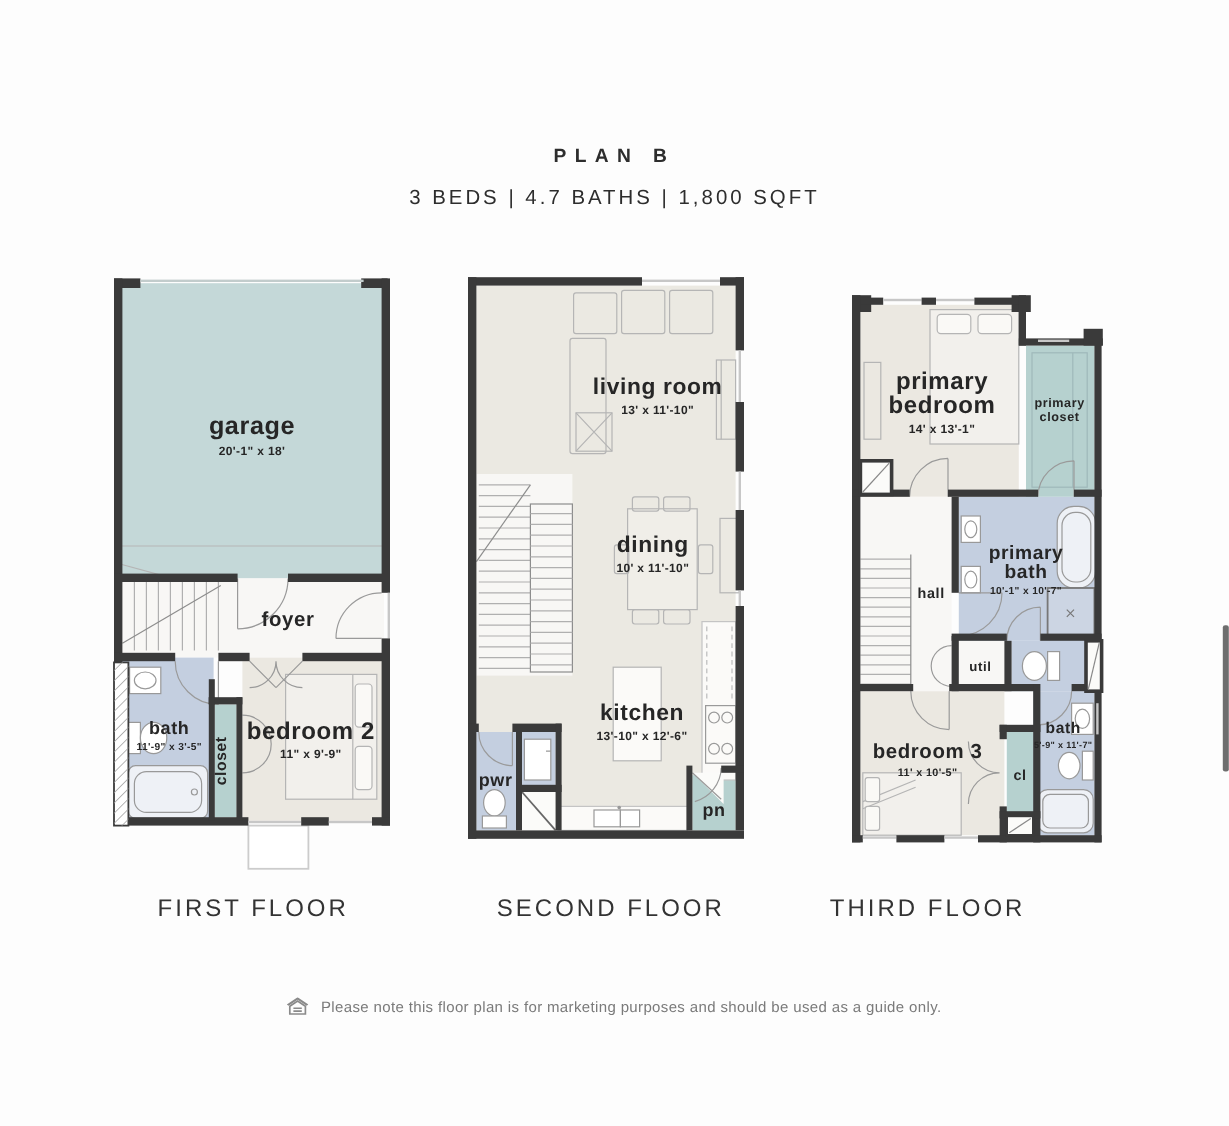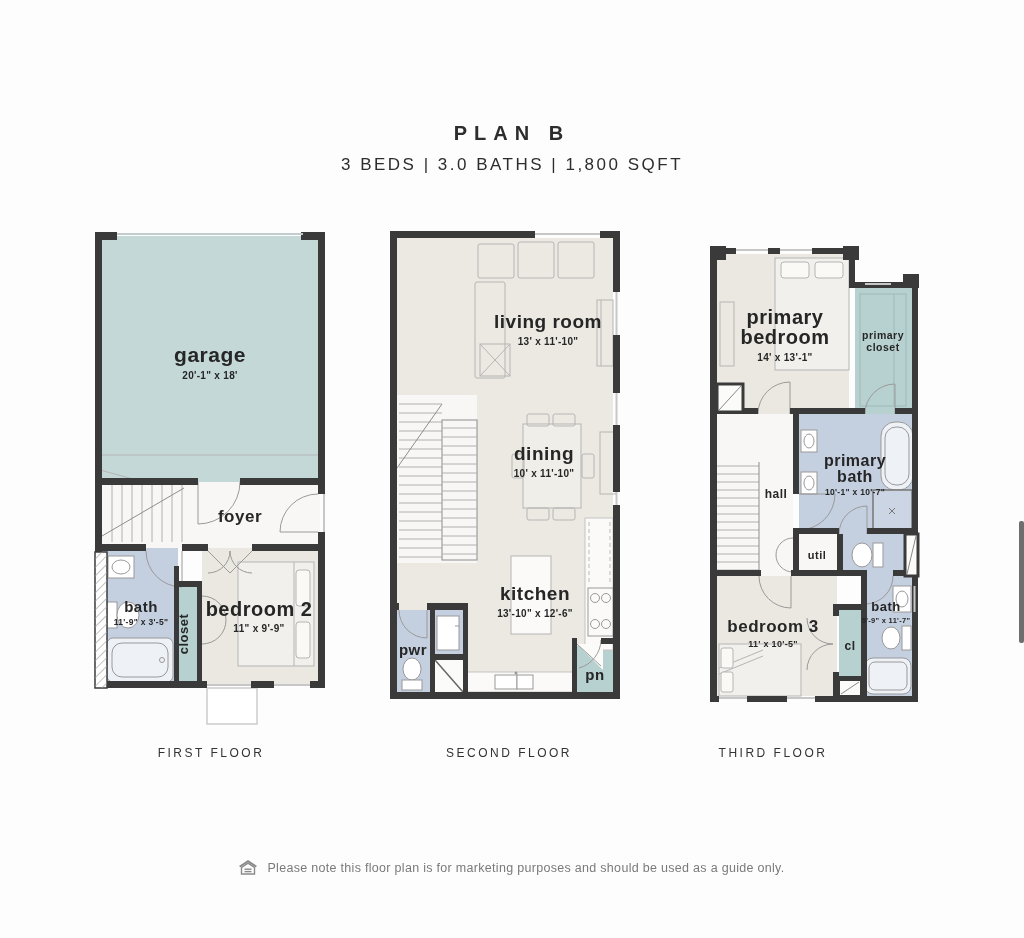--- a/index.html
+++ b/index.html
@@ -1,42 +1,42 @@
 <!DOCTYPE html>
 <html><head>
 <meta charset="utf-8">
 <style>
   html,body{margin:0;padding:0;}
   body{width:1024px;height:938px;position:relative;background:#fdfdfd;overflow:hidden;
        font-family:"Liberation Sans",sans-serif;}
   .title{position:absolute;top:122px;left:0;width:1024px;text-align:center;
-         font-size:20px;font-weight:bold;letter-spacing:7px;color:#2d2d2d;}
+         font-size:16px;font-weight:bold;letter-spacing:7px;color:#2d2d2d;}
   .subtitle{position:absolute;top:155px;left:0;width:1024px;text-align:center;
          font-size:17px;font-weight:normal;letter-spacing:2.5px;color:#2d2d2d;}
   .floorlabel{position:absolute;width:260px;text-align:center;top:746px;
-         font-size:12px;letter-spacing:2.5px;color:#333;font-weight:normal;}
+         font-size:20px;letter-spacing:2.5px;color:#333;font-weight:normal;}
   #lbl-first{left:81px;} #lbl-second{left:379px;} #lbl-third{left:643px;}
   .plan{position:absolute;}
   #plan1{left:88px;top:226px;}
   #plan2{left:385px;top:228px;}
   #plan3{left:703px;top:238px;}
   .disclaimer{position:absolute;top:831px;left:0;width:1024px;display:flex;
         justify-content:center;align-items:center;gap:10px;color:#7a7a7a;
-        font-size:12.5px;letter-spacing:0.3px;margin-top:29px;}
+        font-size:12.5px;letter-spacing:0.3px;}
   .scroll-thumb{position:absolute;right:0;top:521px;width:5px;height:122px;
         background:#6e6e6e;border-radius:2px;}
   svg text{font-family:"Liberation Sans",sans-serif;fill:#262626;font-weight:bold;}
   text.room{letter-spacing:0.5px;}
   text.dims{letter-spacing:0.3px;}
 </style>
 </head>
 <body>
 
 <div class="title">PLAN B</div>
-<div class="subtitle">3 BEDS | 3.0 BATHS | 1,800 SQFT</div>
+<div class="subtitle">3 BEDS | 4.7 BATHS | 1,800 SQFT</div>
 
 <svg id="plan1" class="plan" width="244" height="504" viewBox="0 0 244 504">
   <defs>
     <pattern id="hatch1" width="6" height="6" patternUnits="userSpaceOnUse" patternTransform="rotate(45)">
       <line x1="0" y1="0" x2="0" y2="6" stroke="#9a9a9a" stroke-width="1.2"></line>
     </pattern>
   </defs>
 
   <g>
     <rect x="12" y="10" width="220" height="246" fill="#c4d8d8"></rect>

